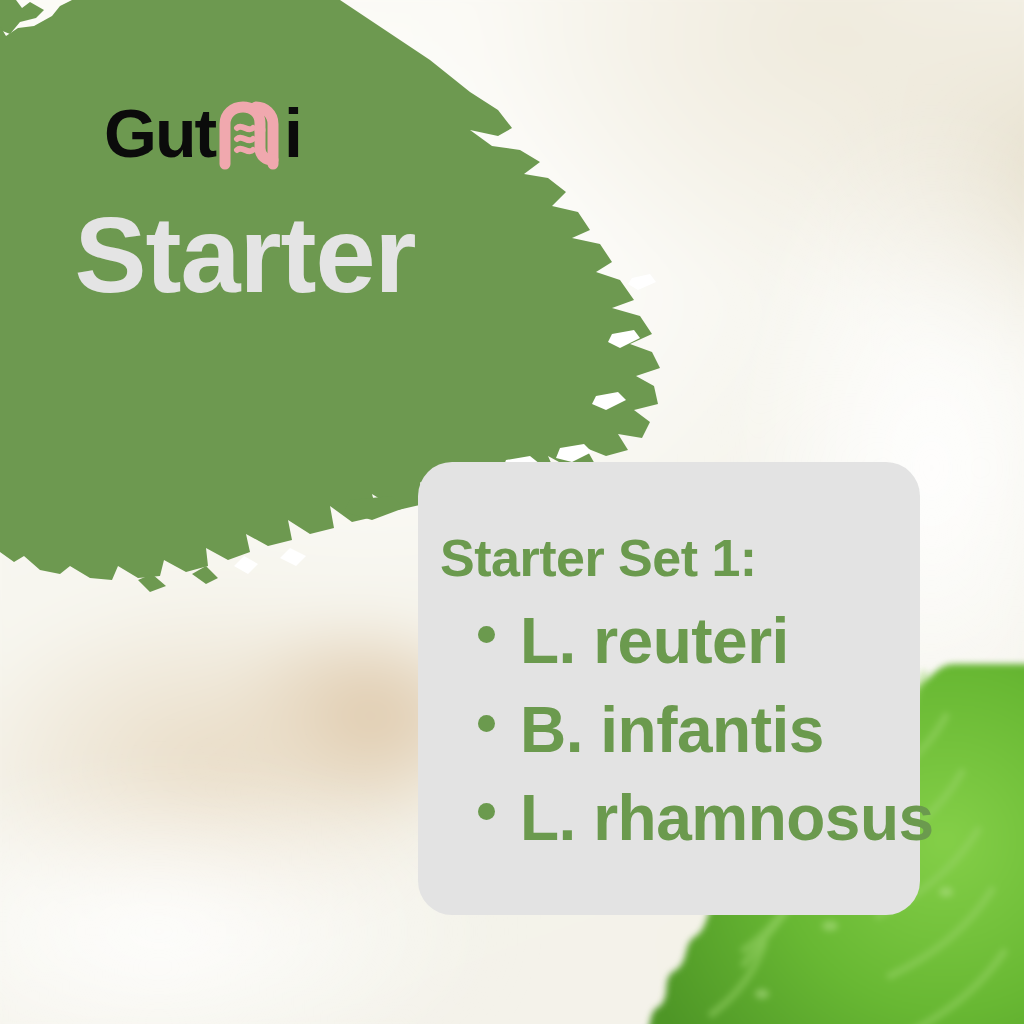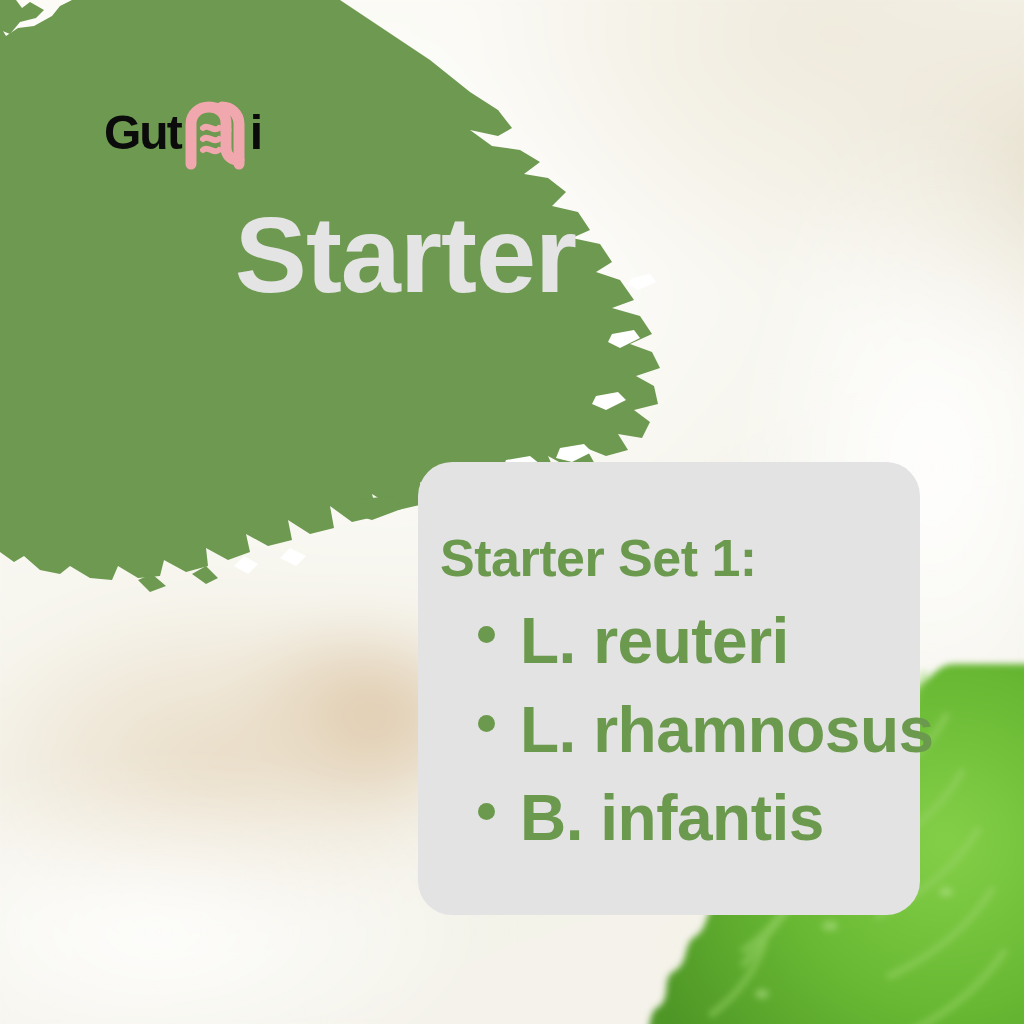--- a/index.html
+++ b/index.html
@@ -68,44 +68,44 @@
   
   .logo {
     position: absolute;
     left: 104px;
     top: 96px;
     display: flex;
     align-items: center;
     height: 74px;
   }
   .logo-word {
-    font-size: 48px;
+    font-size: 68px;
     font-weight: 700;
     color: #0b0b0b;
     letter-spacing: -2px;
     line-height: 1;
   }
   .logo-gut { margin-right: 0px; }
   .logo-i { margin-left: 0px; }
   .logo-mark {
     width: 68px;
     height: 70px;
     margin: 0 1px 0 0;
     position: relative;
     top: 2px;
   }
   .logo-mark svg { display: block; width: 100%; height: 100%; }
 
   
   .headline {
     position: absolute;
-    left: 16px;
+    left: 4px;
     top: 186px;
     width: 560px;
-    text-align: right;
+    text-align: center;
     color: #e4e4e4;
     font-size: 108px;
     font-weight: 700;
     line-height: 1.28;
     letter-spacing: -1px;
   }
   .headline .ln1 { display: block; text-indent: -78px; }
   .headline .ln2 { display: block; text-indent: -268px; }
 
   
@@ -265,18 +265,18 @@
   </div>
 
   <div class="headline">
     <span class="ln1">Starter</span>
   </div>
 
   <div class="card">
     <div class="card-title">Starter Set 1:</div>
     <ul class="strain-list">
       <li class="strain-item">L. reuteri</li>
+      <li class="strain-item">B. infantis</li>
       <li class="strain-item">L. rhamnosus</li>
-      <li class="strain-item">B. infantis</li>
     </ul>
   </div>
 
 </div>
 
 </body></html>

